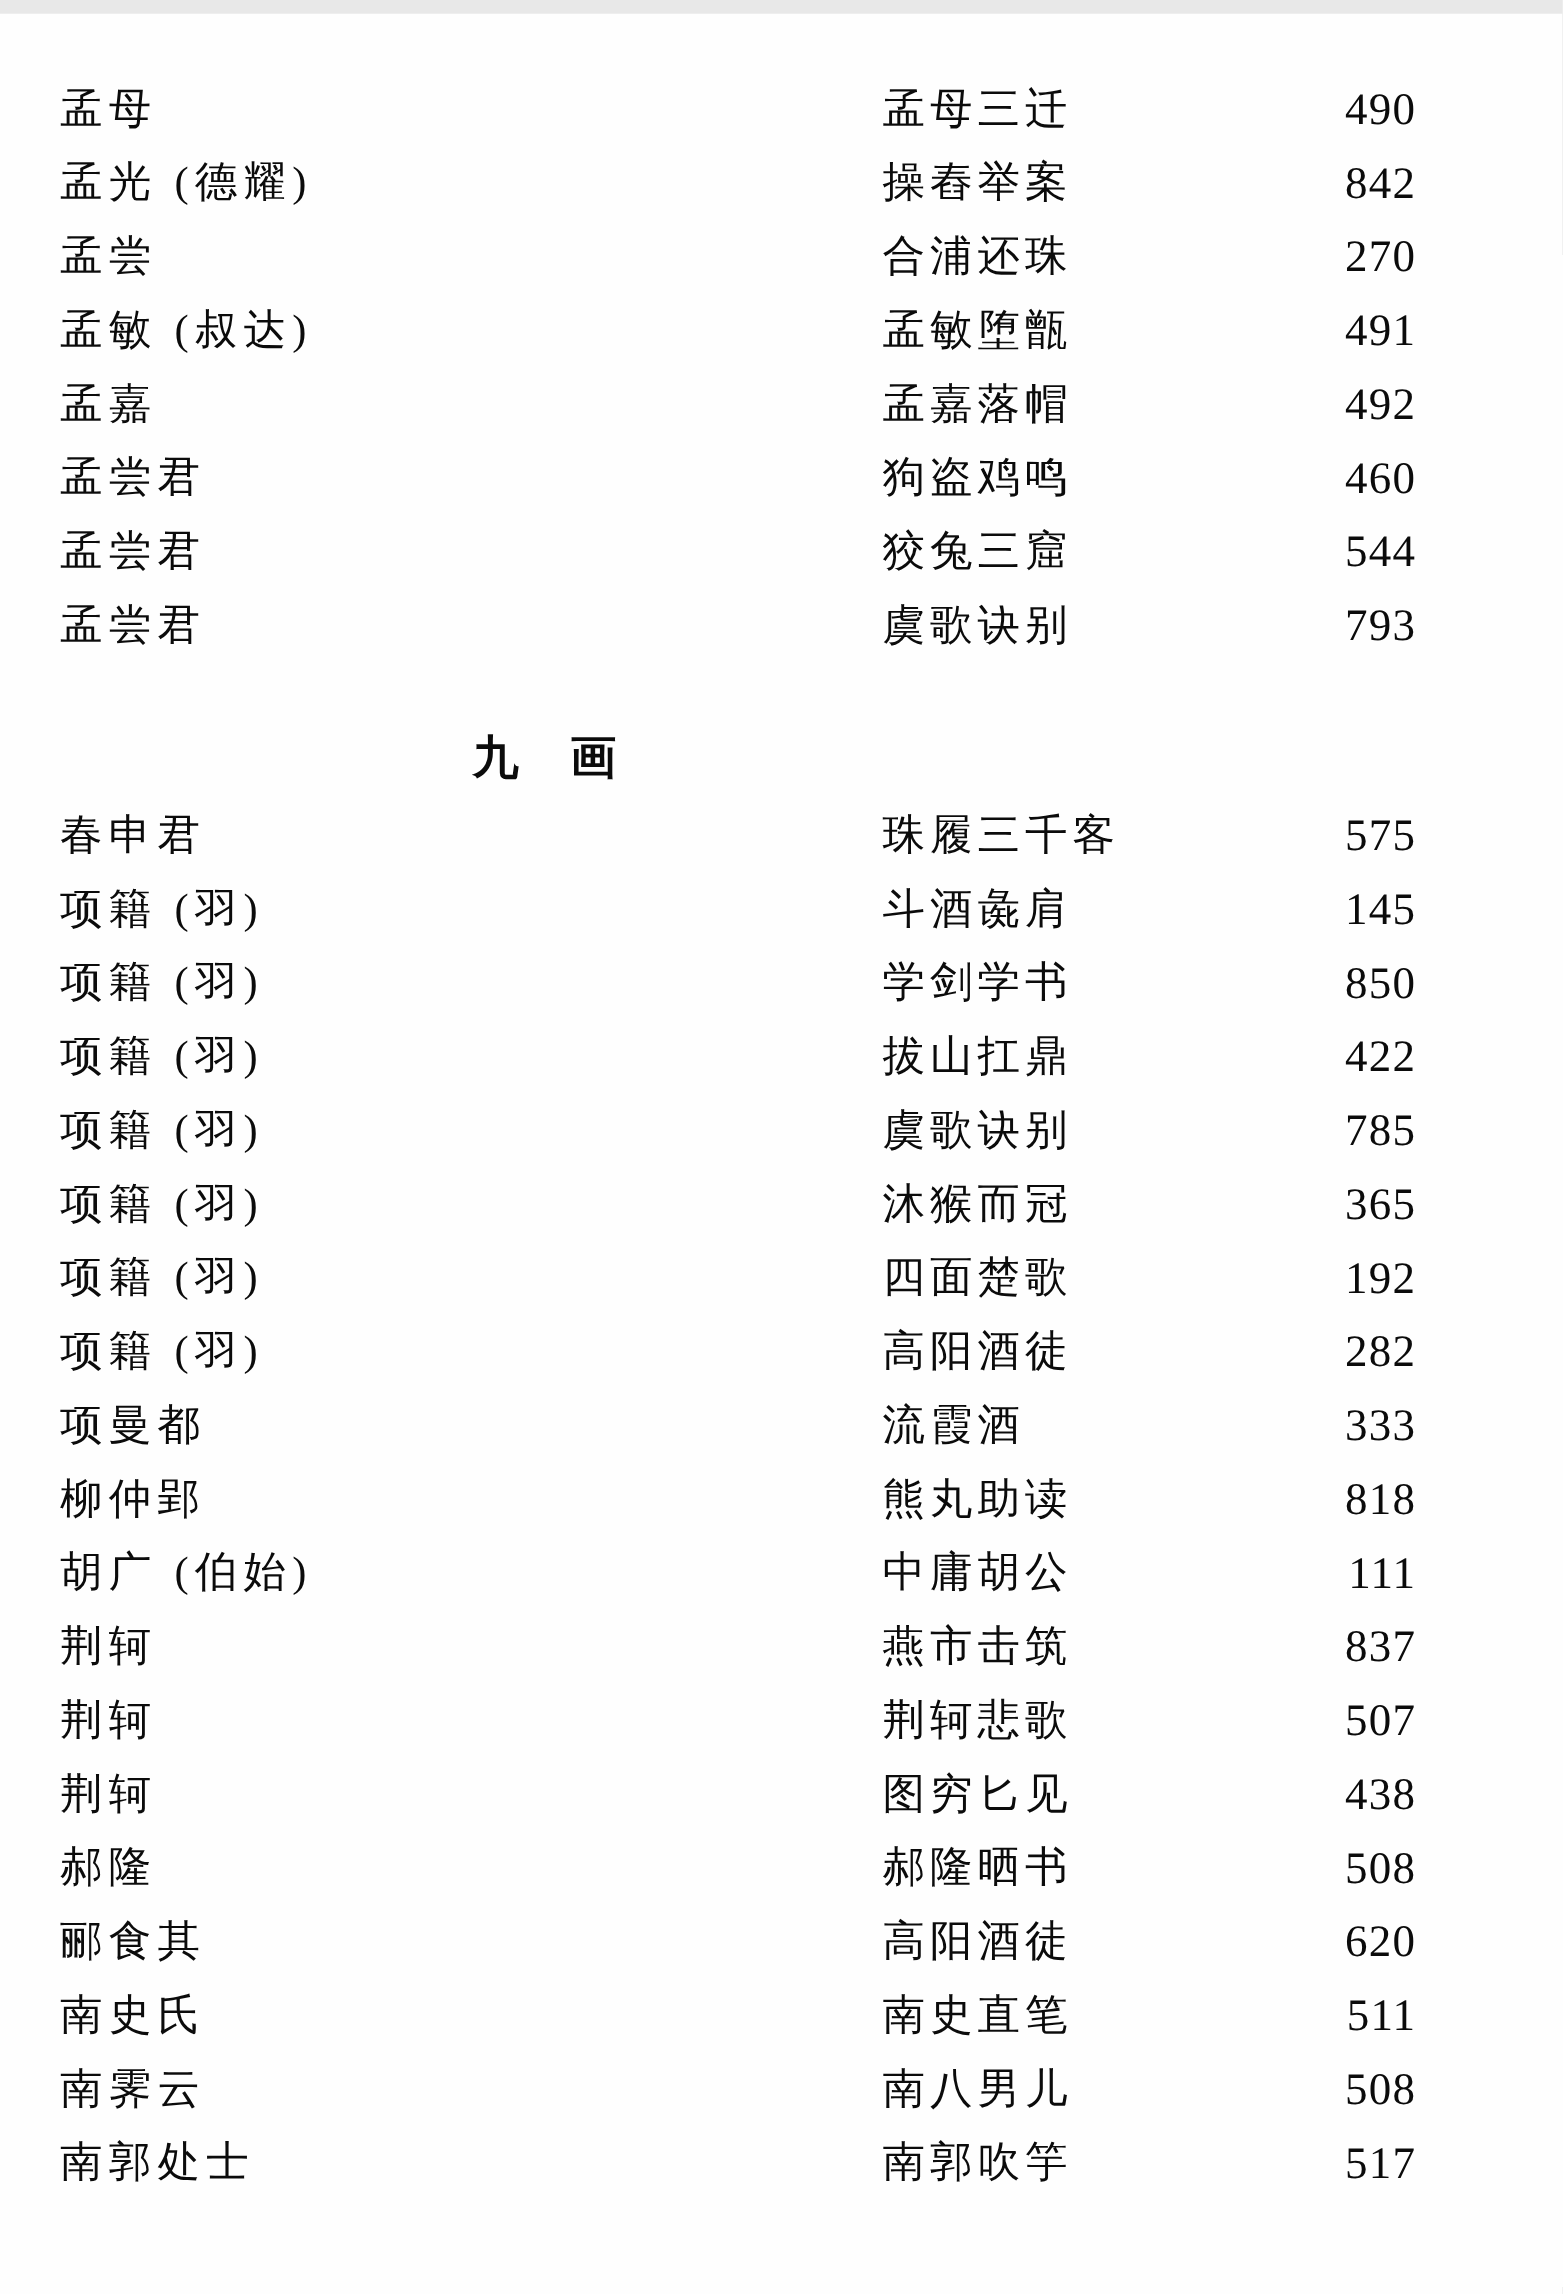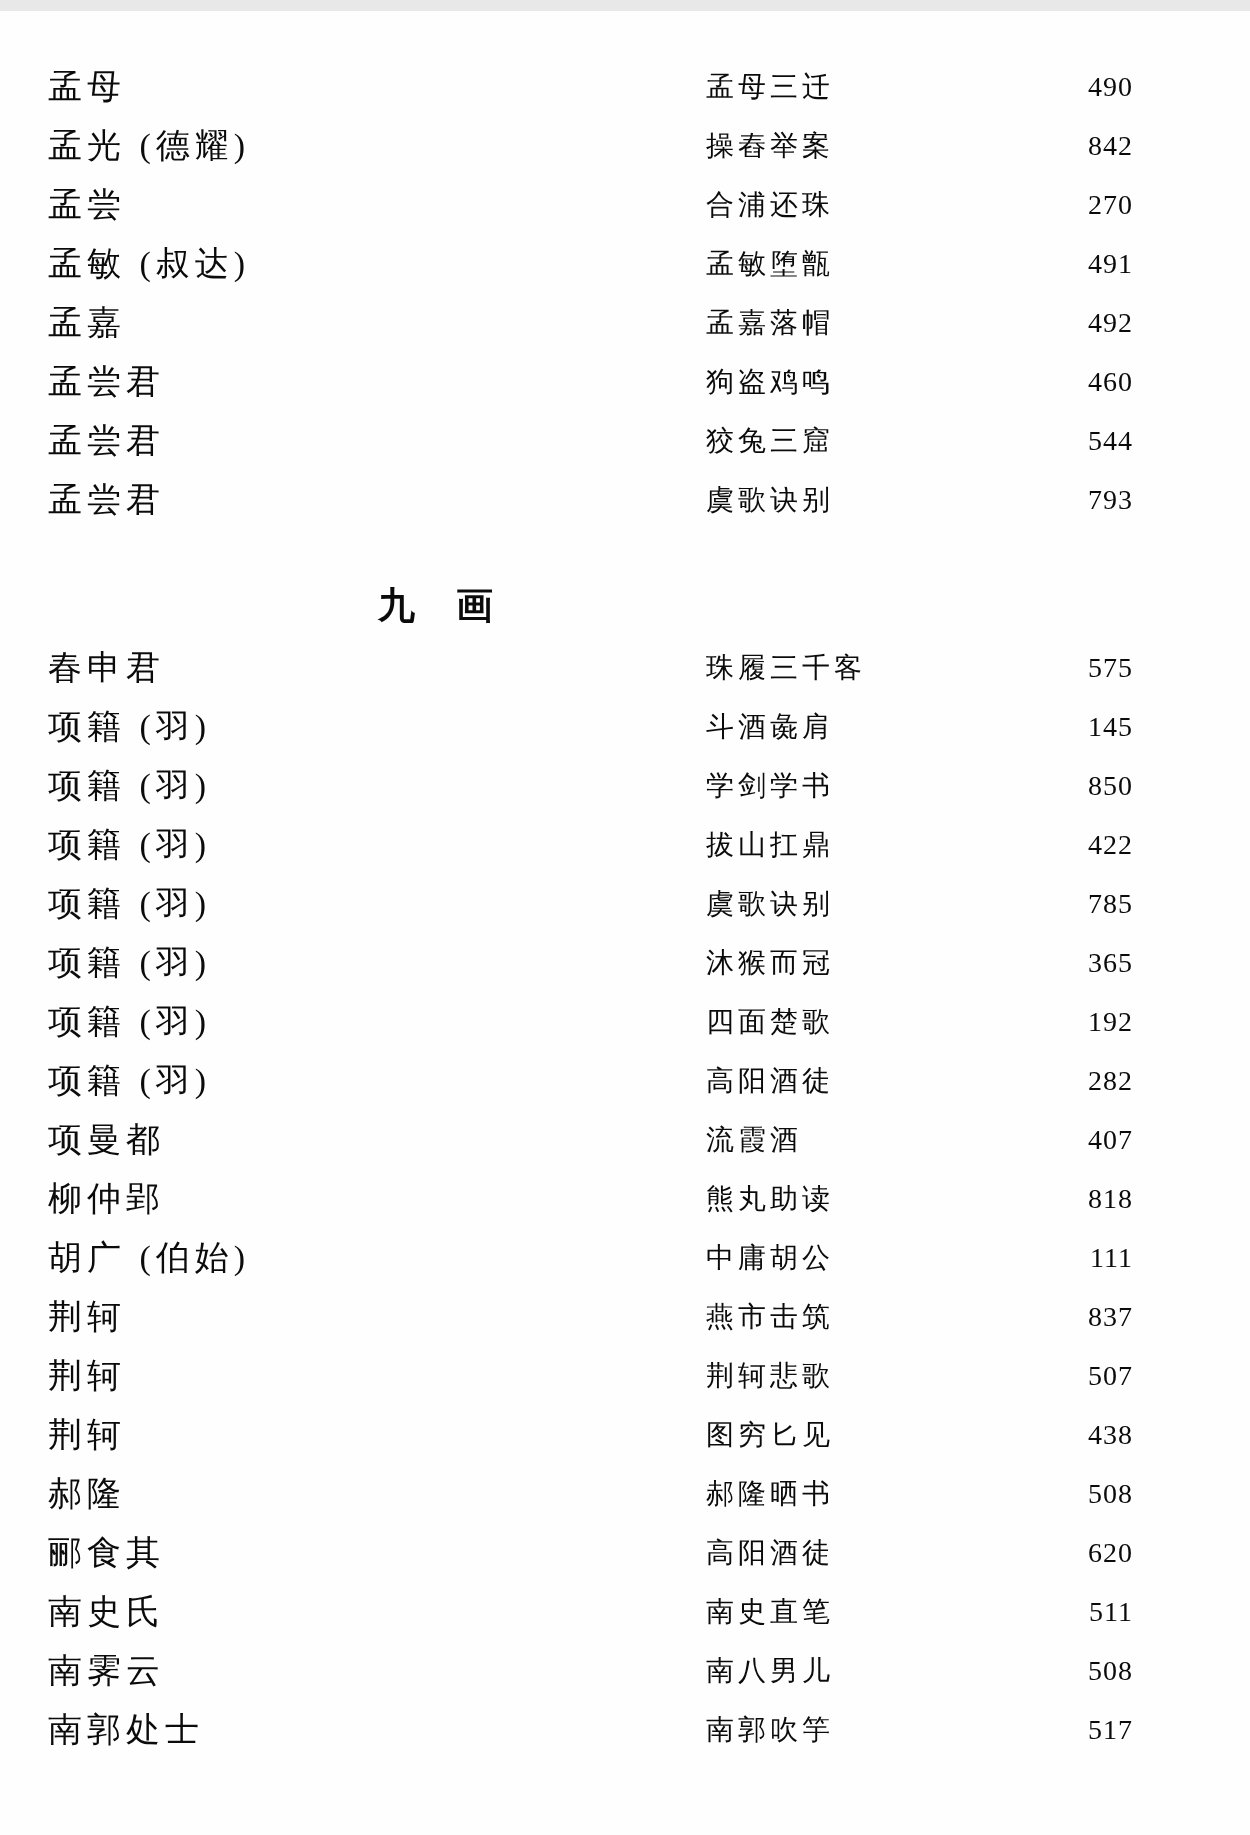--- a/index.html
+++ b/index.html
@@ -28,30 +28,30 @@
     transform: translateY(-50%);
     font-size: 34px;
     letter-spacing: 5px;
     white-space: pre;
   }
   .cell-idiom {
     position: absolute;
     left: 706px;
     top: 50%;
     transform: translateY(-50%);
-    font-size: 28px;
+    font-size: 34px;
     letter-spacing: 4px;
     white-space: pre;
   }
   .cell-page {
     position: absolute;
     right: 117px;
     top: 50%;
     transform: translateY(-50%);
-    font-size: 28px;
+    font-size: 36px;
     letter-spacing: 1px;
     font-variant-numeric: lining-nums;
   }
   .section-header {
     position: relative;
     height: 64px;
     margin-top: 45px;
   }
   .section-header .header-text {
     position: absolute;
@@ -151,21 +151,21 @@
           <span class="cell-page">192</span>
         </div>
         <div class="row">
           <span class="cell-name">项籍 (羽)</span>
           <span class="cell-idiom">高阳酒徒</span>
           <span class="cell-page">282</span>
         </div>
         <div class="row">
           <span class="cell-name">项曼都</span>
           <span class="cell-idiom">流霞酒</span>
-          <span class="cell-page">407</span>
+          <span class="cell-page">333</span>
         </div>
         <div class="row">
           <span class="cell-name">柳仲郢</span>
           <span class="cell-idiom">熊丸助读</span>
           <span class="cell-page">818</span>
         </div>
         <div class="row">
           <span class="cell-name">胡广 (伯始)</span>
           <span class="cell-idiom">中庸胡公</span>
           <span class="cell-page">111</span>

